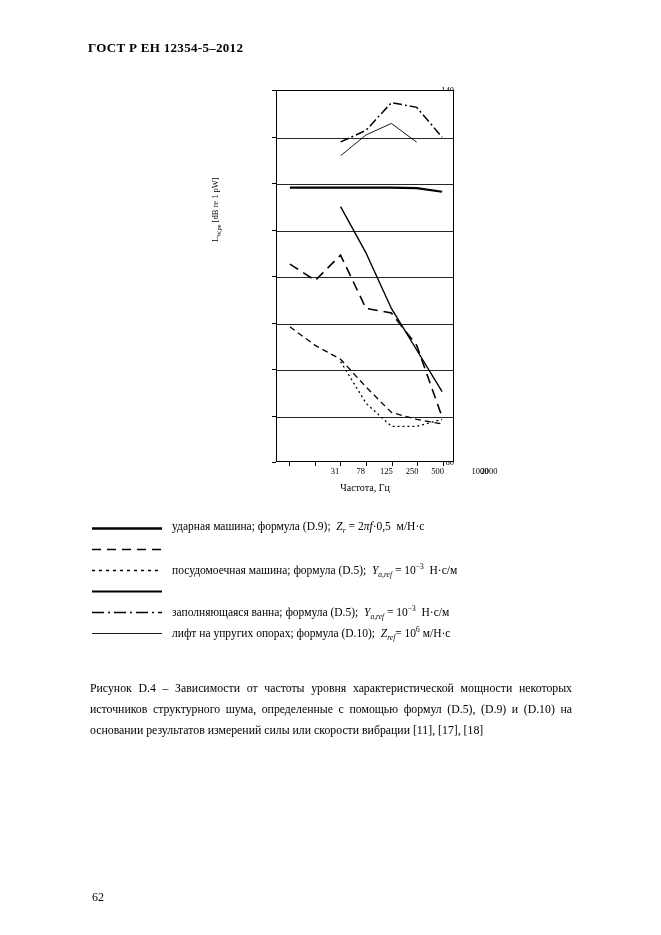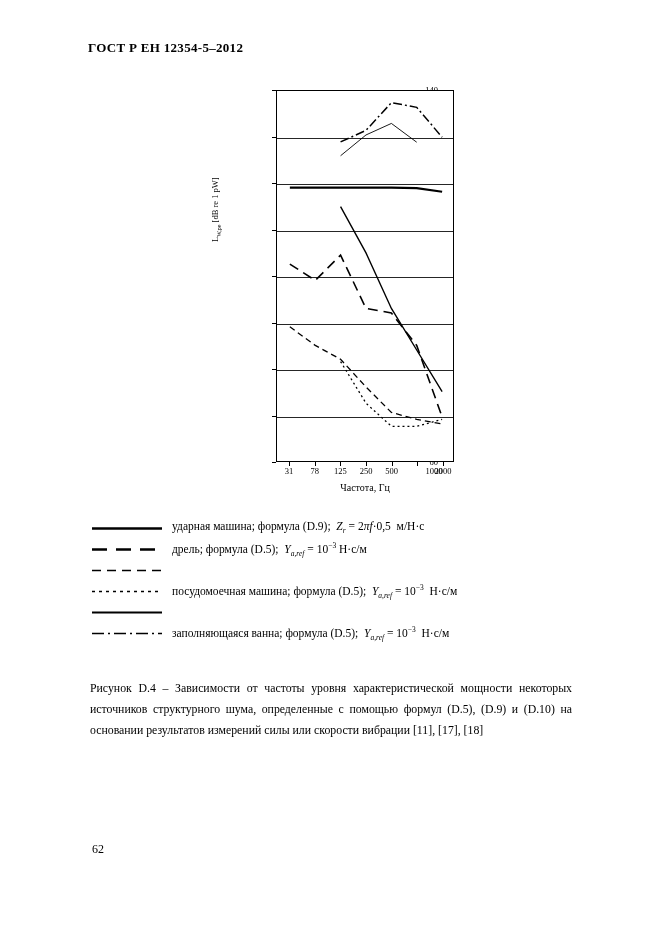--- a/index.html
+++ b/index.html
@@ -54,21 +54,21 @@
   .gridline {
     position: absolute;
     left: 0;
     width: 100%;
     height: 1px;
     background: #000;
     opacity: 0.85;
   }
   .ytick-label {
     position: absolute;
-    right: 16px;
+    right: 0;
     width: 38px;
     text-align: right;
     font-family: "Liberation Serif", serif;
     font-size: 8.5px;
     transform: translateY(-50%);
     color: #000;
   }
   .ytick-mark {
     position: absolute;
     width: 4px;
@@ -76,20 +76,21 @@
     background: #000;
   }
   .xtick-label {
     position: absolute;
     top: 384px;
     font-family: "Liberation Serif", serif;
     font-size: 8.5px;
     text-align: center;
     transform: translateX(-50%);
     color: #000;
+    margin-left: 46px;
   }
   .xtick-mark {
     position: absolute;
     width: 1px;
     height: 4px;
     background: #000;
   }
   .y-axis-title {
     position: absolute;
     left: -22px;
@@ -151,21 +152,21 @@
     top: 678px;
     width: 482px;
     font-family: "Liberation Serif", serif;
     font-size: 11.8px;
     line-height: 21px;
     text-align: justify;
   }
   .page-number {
     position: absolute;
     left: 92px;
-    top: 842px;
+    top: 890px;
     font-family: "Liberation Serif", serif;
     font-size: 12px;
   }
 </style>
 </head>
 <body>
 
 <div class="page">
 
   <div class="std-header">ГОСТ Р ЕН 12354-5–2012</div>
@@ -247,28 +248,20 @@
 
     <div class="legend-row">
       <svg class="legend-sample" viewBox="0 0 74 21">
         <line x1="2" y1="10.5" x2="72" y2="10.5" stroke="#000" stroke-width="2.6"></line>
       </svg>
       <div class="legend-text">
         ударная машина; формула (D.9);&nbsp; <span class="f">Z</span><sub>r</sub> = 2<span class="f">πf</span>·0,5&nbsp; м/Н·с
       </div>
     </div>
 
-    <div class="legend-row">
-      <svg class="legend-sample" viewBox="0 0 74 21">
-        <line x1="2" y1="10.5" x2="72" y2="10.5" stroke="#000" stroke-width="2.4" stroke-dasharray="15,9"></line>
-      </svg>
-      <div class="legend-text">
-        дрель; формула (D.5);&nbsp; <span class="f">Y</span><sub>a,ref</sub> = 10<sup>−3</sup> Н·с/м
-      </div>
-    </div>
 
     <div class="legend-row">
       <svg class="legend-sample" viewBox="0 0 74 21">
         <line x1="2" y1="10.5" x2="72" y2="10.5" stroke="#000" stroke-width="1.3" stroke-dasharray="9,6"></line>
       </svg>
     </div>
 
     <div class="legend-row">
       <svg class="legend-sample" viewBox="0 0 74 21">
         <line x1="2" y1="10.5" x2="72" y2="10.5" stroke="#000" stroke-width="1.3" stroke-dasharray="3,4"></line>
@@ -286,20 +279,28 @@
 
     <div class="legend-row">
       <svg class="legend-sample" viewBox="0 0 74 21">
         <line x1="2" y1="10.5" x2="72" y2="10.5" stroke="#000" stroke-width="1.6" stroke-dasharray="12,4,2,4"></line>
       </svg>
       <div class="legend-text">
         заполняющаяся ванна; формула (D.5);&nbsp; <span class="f">Y</span><sub>a,ref</sub> = 10<sup>−3</sup>&nbsp; Н·с/м
       </div>
     </div>
 
+    <div class="legend-row">
+      <svg class="legend-sample" viewBox="0 0 74 21">
+        <line x1="2" y1="10.5" x2="72" y2="10.5" stroke="#000" stroke-width="0.9"></line>
+      </svg>
+      <div class="legend-text">
+        лифт на упругих опорах; формула (D.10);&nbsp; <span class="f">Z</span><sub>ref</sub>= 10<sup>6</sup> м/Н·с
+      </div>
+    </div>
 
   </div>
 
   <div class="caption">Рисунок D.4 – Зависимости от частоты уровня характеристической мощности некоторых источников структурного шума, определенные с помощью формул (D.5), (D.9) и (D.10) на основании результатов измерений силы или скорости вибрации [11], [17], [18]</div>
 
   <div class="page-number">62</div>
 
 </div>
 
 </body></html>

